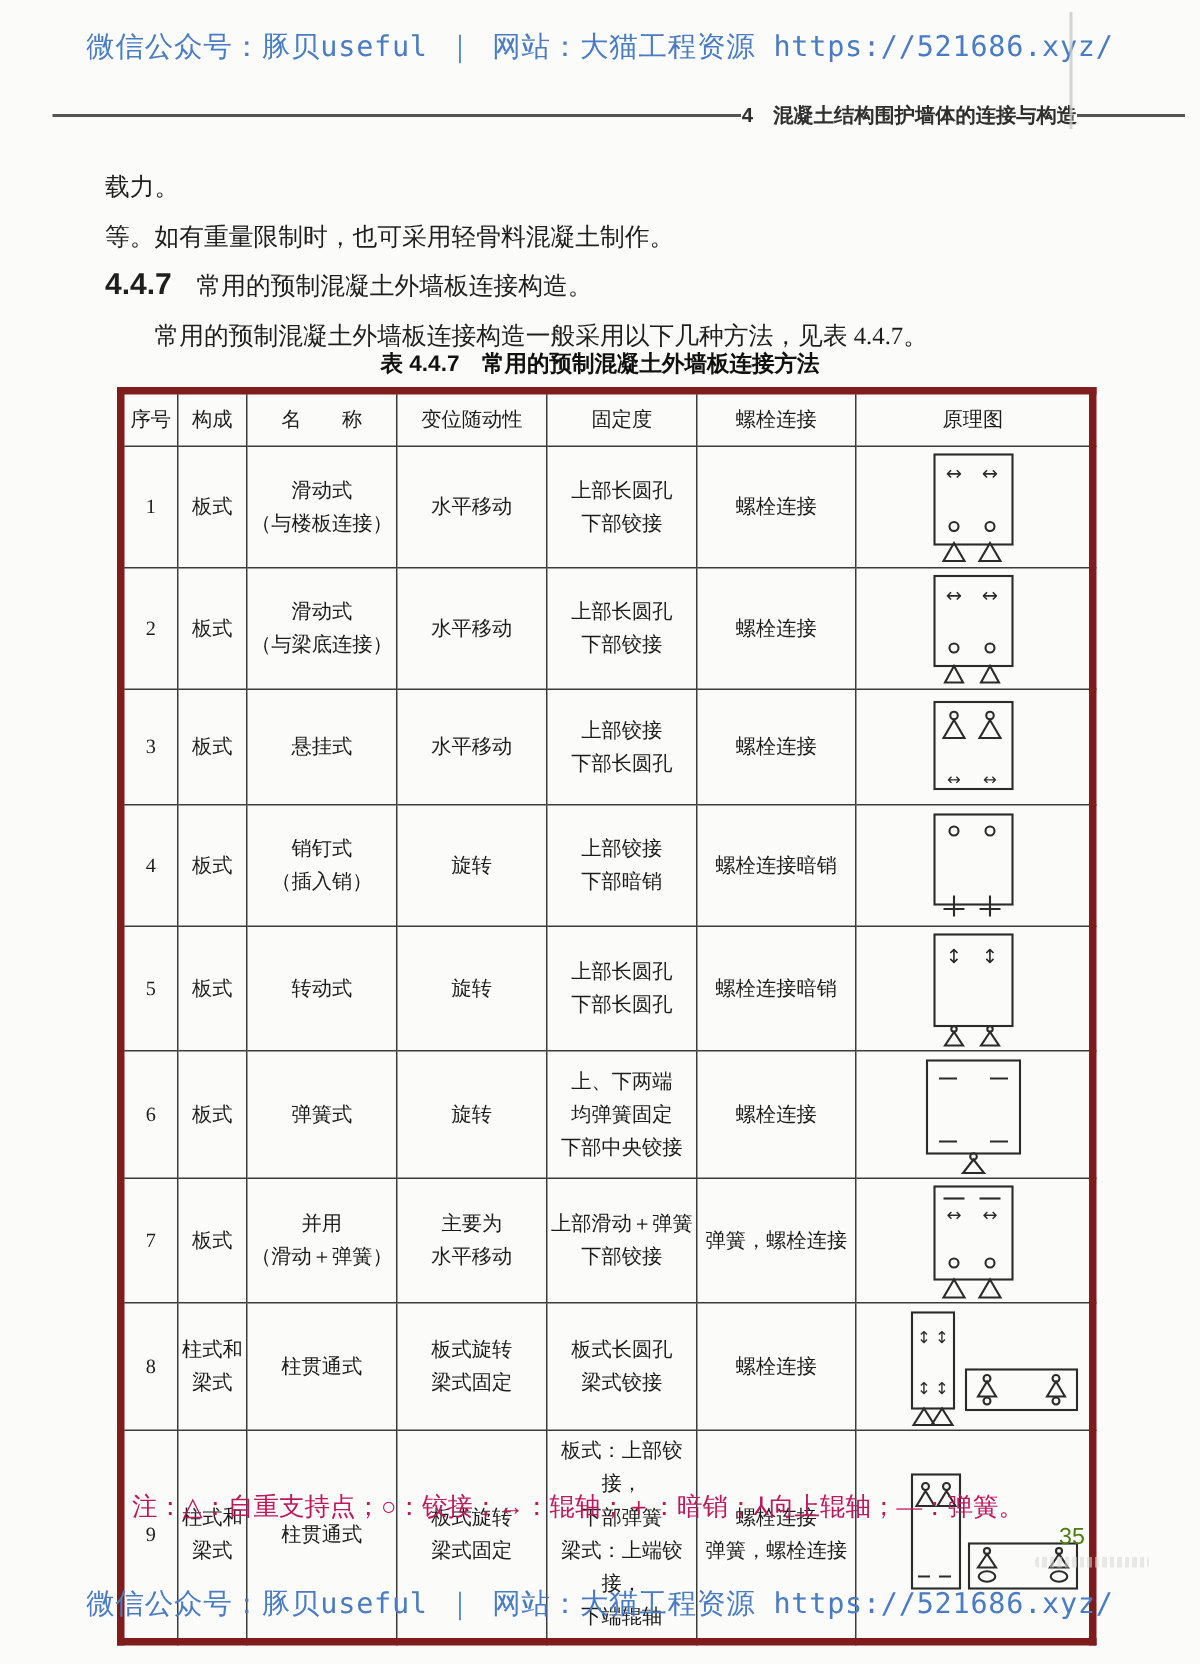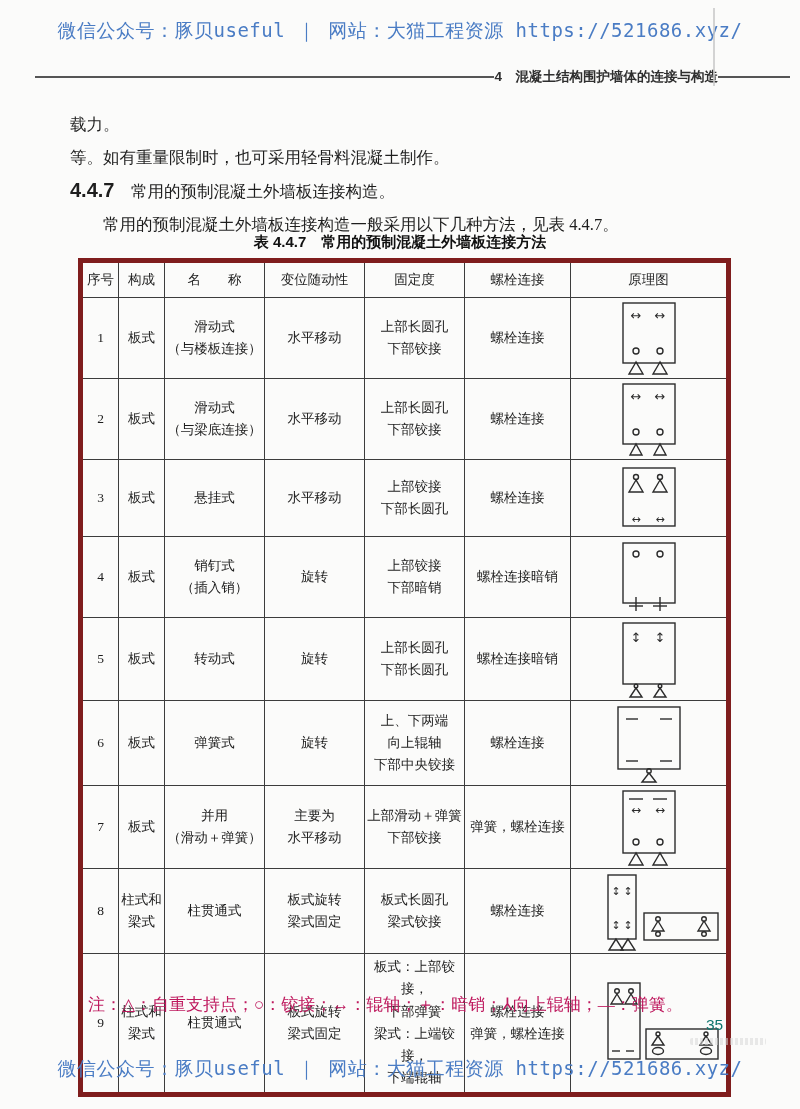--- a/index.html
+++ b/index.html
@@ -71,21 +71,21 @@
   }
   .dgm{display:block;margin:0 auto;}
   .dgm text{font-family:"DejaVu Sans",sans-serif;fill:#2b2b2b;stroke:none;}
   .footnote{
     position:absolute;top:993px;left:88px;width:640px;
     font-size:17px;color:#be185d;
   }
   .pagenum{
     position:absolute;top:1016px;left:706px;
     font-family:"Liberation Sans","DejaVu Sans",sans-serif;
-    font-size:15.5px;color:#0f766e;
+    font-size:15.5px;color:#4d7c0f;
   }
   .watermark-blur{
     position:absolute;top:1038px;left:690px;width:76px;height:7px;
     background:repeating-linear-gradient(90deg,#d8d8d8 0 3px,transparent 3px 5px);
     opacity:.55;border-radius:2px;
   }
 </style>
 </head>
 <body>
 
@@ -225,21 +225,21 @@
             <polygon points="86,68 80,77 92,77"></polygon>
     </svg></td>
   </tr>
 
   <tr style="height:76px">
     <td>6</td>
     <td>板式</td>
     <td>弹簧式</td>
     <td>旋转</td>
     <td>上、下两端
-向上辊轴
+均弹簧固定
 下部中央铰接</td>
     <td>螺栓连接</td>
     <td><svg class="dgm" width="150" height="80" viewBox="0 0 150 80" fill="none" stroke="#2b2b2b" stroke-width="1.4">
       <rect x="44" y="4" width="62" height="62"></rect>
       <line x1="52" y1="16" x2="64" y2="16"></line>
             <line x1="86" y1="16" x2="98" y2="16"></line>
       <line x1="52" y1="58" x2="64" y2="58"></line>
             <line x1="86" y1="58" x2="98" y2="58"></line>
       <circle cx="75" cy="68" r="2.2"></circle>
             <polygon points="75,70 68,79 82,79"></polygon>

